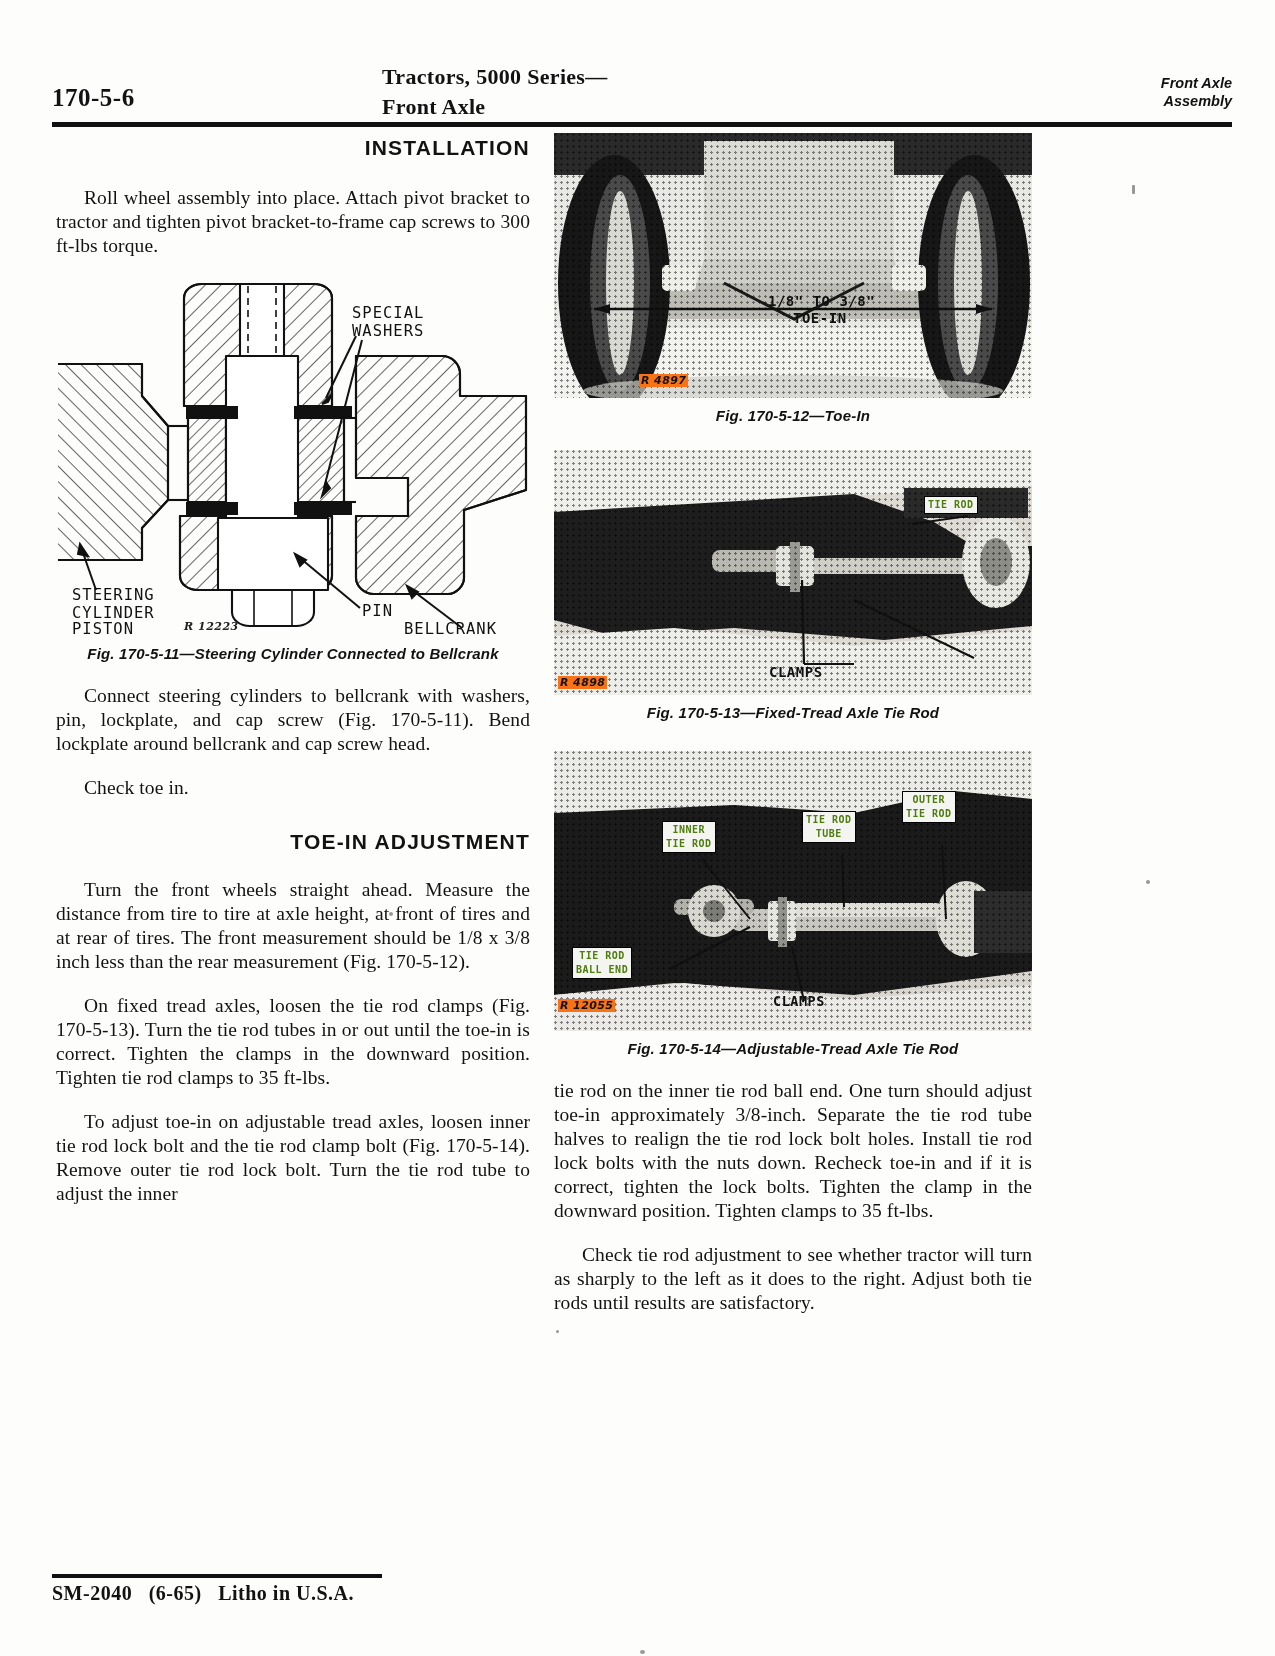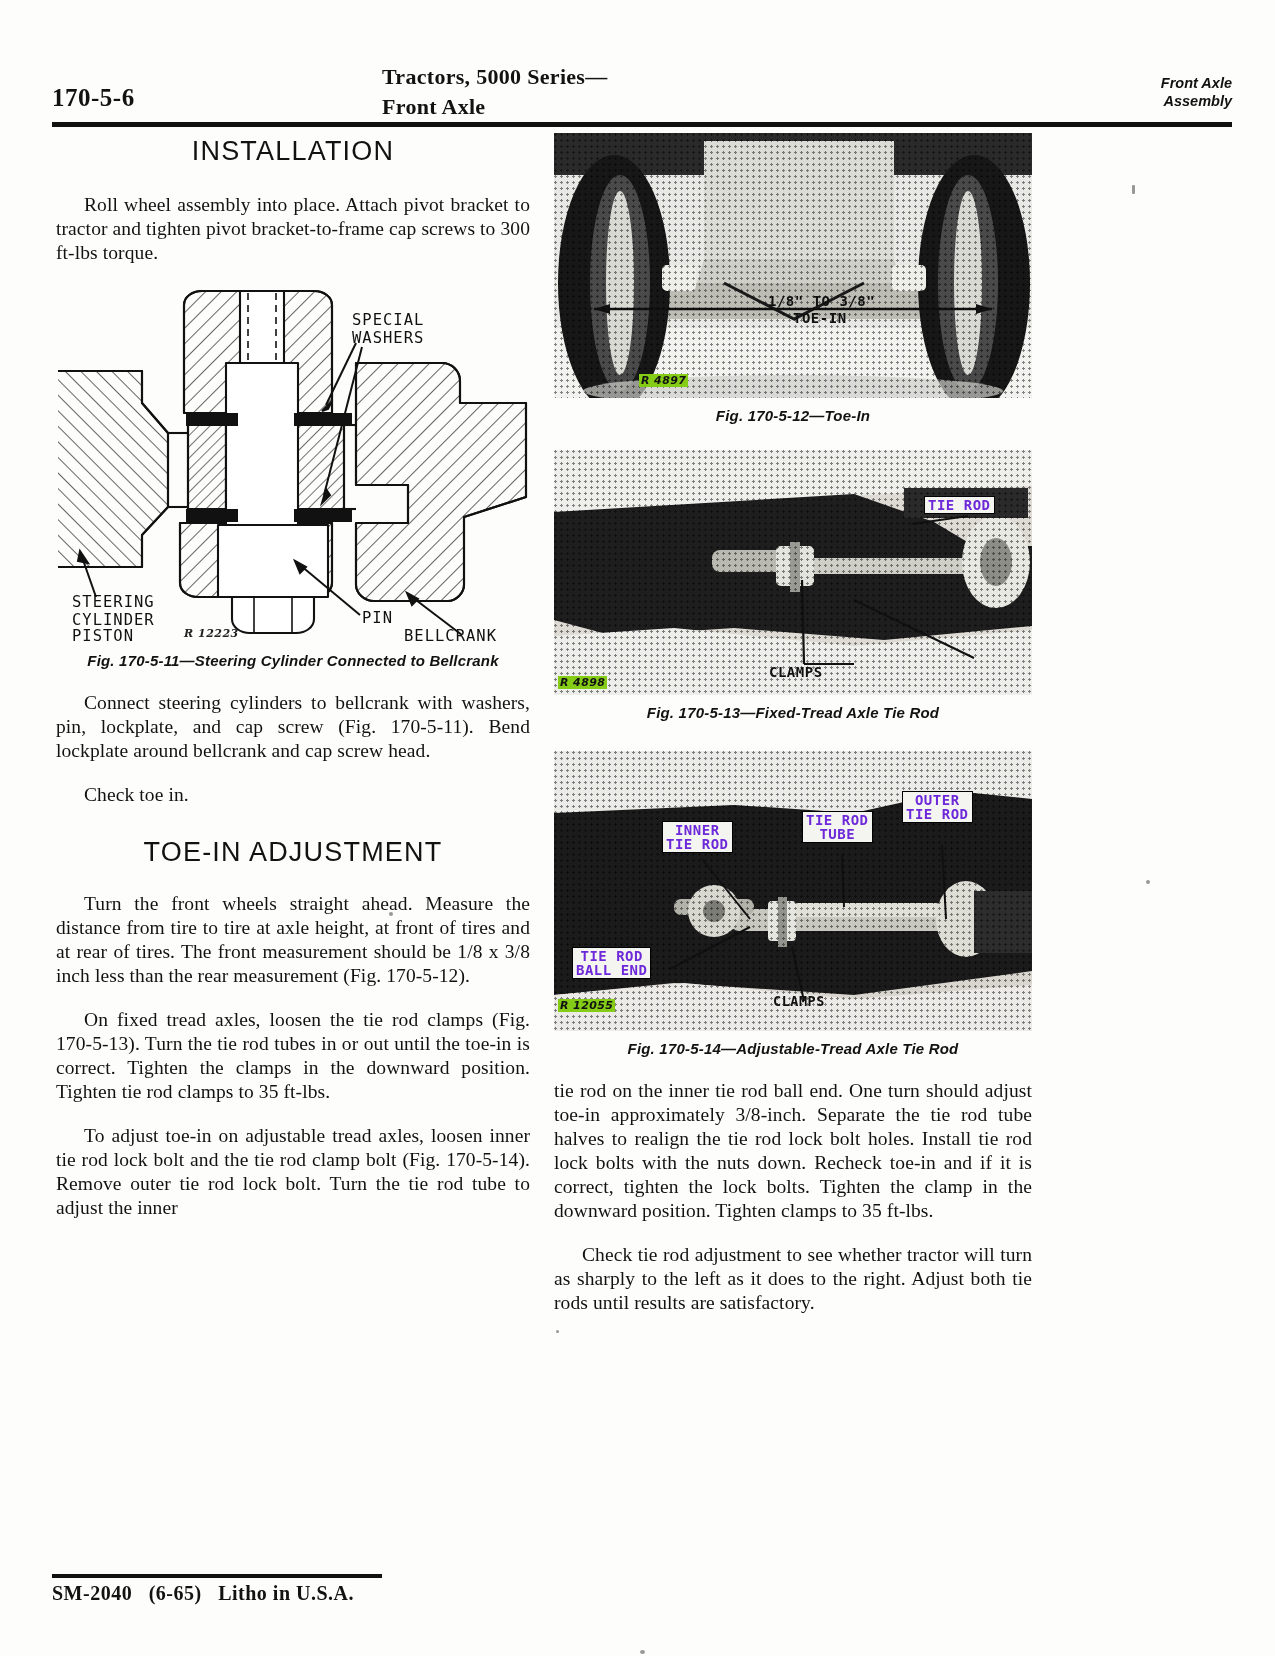--- a/index.html
+++ b/index.html
@@ -34,22 +34,22 @@
     position:absolute;left:52px;top:122px;width:1180px;height:5px;
     background:#111;
   }
 
   
   .col-left{position:absolute;left:56px;top:136px;width:474px;}
   .col-right{position:absolute;left:554px;top:133px;width:478px;}
 
   h2.sec{
     font-family:"Liberation Sans",sans-serif;
-    font-weight:normal;font-size:27px;letter-spacing:1.2px;
-    text-align:center;margin:0 0 26px 0;
+    font-weight:bold;font-size:21px;letter-spacing:1.2px;
+    text-align:right;margin:0 0 26px 0;
   }
   h2.sec.mid{margin:30px 0 24px 0;}
 
   p.body{
     font-family:"Liberation Serif",serif;
     font-size:19.5px;line-height:24px;
     text-align:justify;margin:0 0 20px 0;
     text-indent:28px;
     letter-spacing:.1px;
   }
@@ -72,35 +72,35 @@
   .ht{
     position:absolute;inset:0;
     background-image:
       radial-gradient(circle at 1.5px 1.5px, rgba(0,0,0,.85) 1.1px, transparent 1.3px);
     background-size:6px 6px;
     opacity:.55;
     pointer-events:none;
   }
   .plabel{
     position:absolute;
-    background:#f4f4f0;color:#6d28d9;
+    background:#f4f4f0;color:#4d7c0f;
     font-family:"DejaVu Sans Mono",monospace;
-    font-size:14px;font-weight:bold;
+    font-size:10px;font-weight:bold;
     line-height:14px;letter-spacing:.5px;
     padding:1px 3px;
     border:1px solid #000;
     white-space:pre;
     text-align:center;
   }
   .plabel.nb{border:none;background:transparent;color:#111;}
   .pcode{
     position:absolute;
     font-family:"DejaVu Sans",sans-serif;
     font-size:11px;font-style:italic;font-weight:bold;
-    color:#111;background:#84cc16;padding:0 2px;
+    color:#111;background:#f97316;padding:0 2px;
     letter-spacing:.4px;
   }
 
   
   .foot-rule{position:absolute;left:52px;top:1574px;width:330px;height:4px;background:#111;}
   .foot{
     position:absolute;left:52px;top:1582px;
     font-family:"Liberation Serif",serif;
     font-weight:bold;font-size:20px;letter-spacing:.5px;
     white-space:pre;

